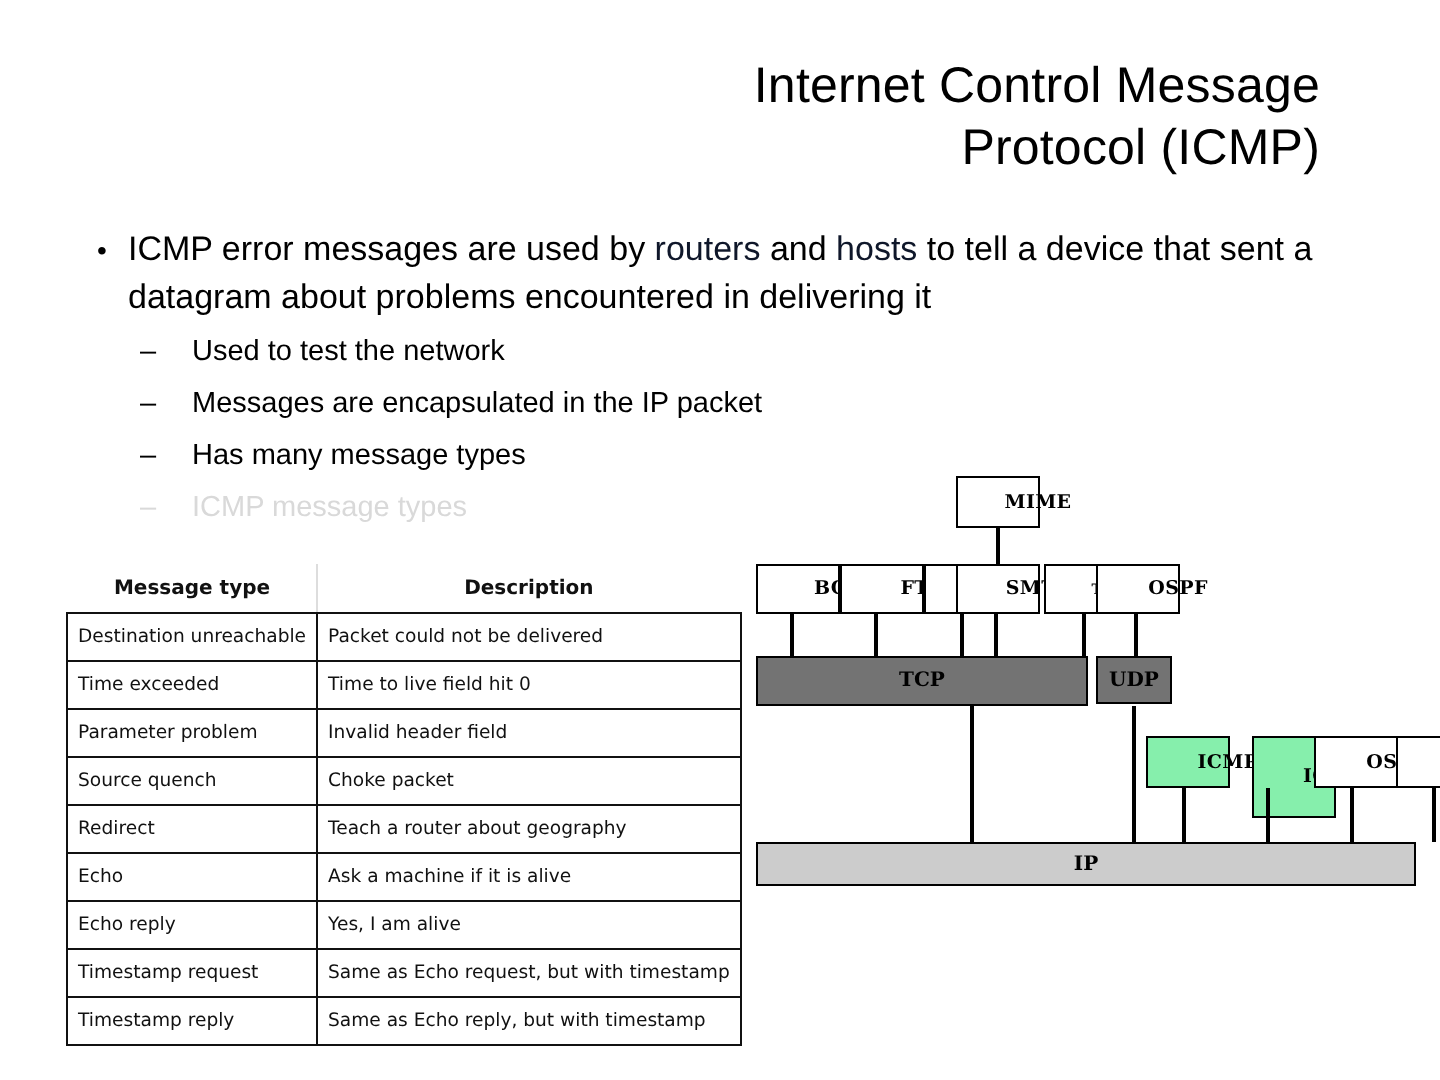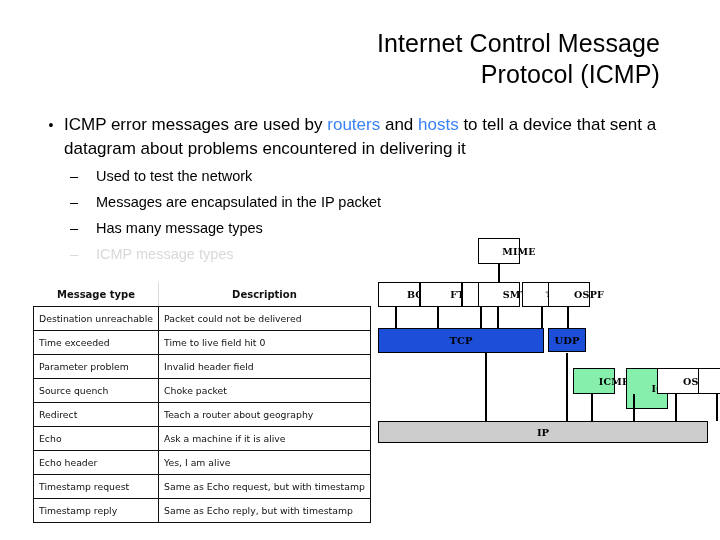--- a/index.html
+++ b/index.html
@@ -19,21 +19,21 @@
   
   .bullet-l1{
     position:absolute;left:38px;top:113px;width:640px;
     font-size:17px;line-height:24px;
   }
   .bullet-l1 .marker{
     display:inline-block;width:26px;text-align:center;vertical-align:top;
     font-size:14px;
   }
   .bullet-l1 .btext{display:inline-block;width:596px;vertical-align:top;}
-  .hl{color:#3b82f6;}
+  .hl{color:#0f172a;}
 
   .sub{
     position:absolute;left:70px;font-size:14.5px;line-height:18px;
   }
   .sub .dash{display:inline-block;width:26px;}
   .sub-1{top:167px;}
   .sub-2{top:193px;}
   .sub-3{top:219px;}
   .sub-4{top:245px;color:#d9d9d9;}
 
@@ -60,21 +60,21 @@
   .diagram{position:absolute;left:370px;top:232px;width:345px;height:225px;}
   .box{
     position:absolute;border:1.6px solid #000;background:#fff;
     display:flex;align-items:center;justify-content:center;
     font-family:"DejaVu Serif",serif;font-weight:bold;color:#000;
     font-size:9.5px;letter-spacing:.2px;box-sizing:border-box;padding-left:40px;
   }
   .box.small{font-size:7.2px;}
   .box.shade{background:#86efac;}
   .bar{
-    position:absolute;border:1.6px solid #000;background:#1d4ed8;
+    position:absolute;border:1.6px solid #000;background:#737373;
     display:flex;align-items:center;justify-content:center;
     font-family:"DejaVu Serif",serif;font-weight:bold;font-size:10px;
     box-sizing:border-box;
   }
   .bar.shade{background:#cccccc;}
   .vline{position:absolute;width:1.6px;background:#000;}
 </style>
 </head>
 <body>
 
@@ -128,21 +128,21 @@
       </tr>
       <tr>
         <td class="c1">Redirect</td>
         <td>Teach a router about geography</td>
       </tr>
       <tr>
         <td class="c1">Echo</td>
         <td>Ask a machine if it is alive</td>
       </tr>
       <tr>
-        <td class="c1">Echo header</td>
+        <td class="c1">Echo reply</td>
         <td>Yes, I am alive</td>
       </tr>
       <tr>
         <td class="c1">Timestamp request</td>
         <td>Same as Echo request, but with timestamp</td>
       </tr>
       <tr class="thin">
         <td class="c1">Timestamp reply</td>
         <td>Same as Echo reply, but with timestamp</td>
       </tr>

